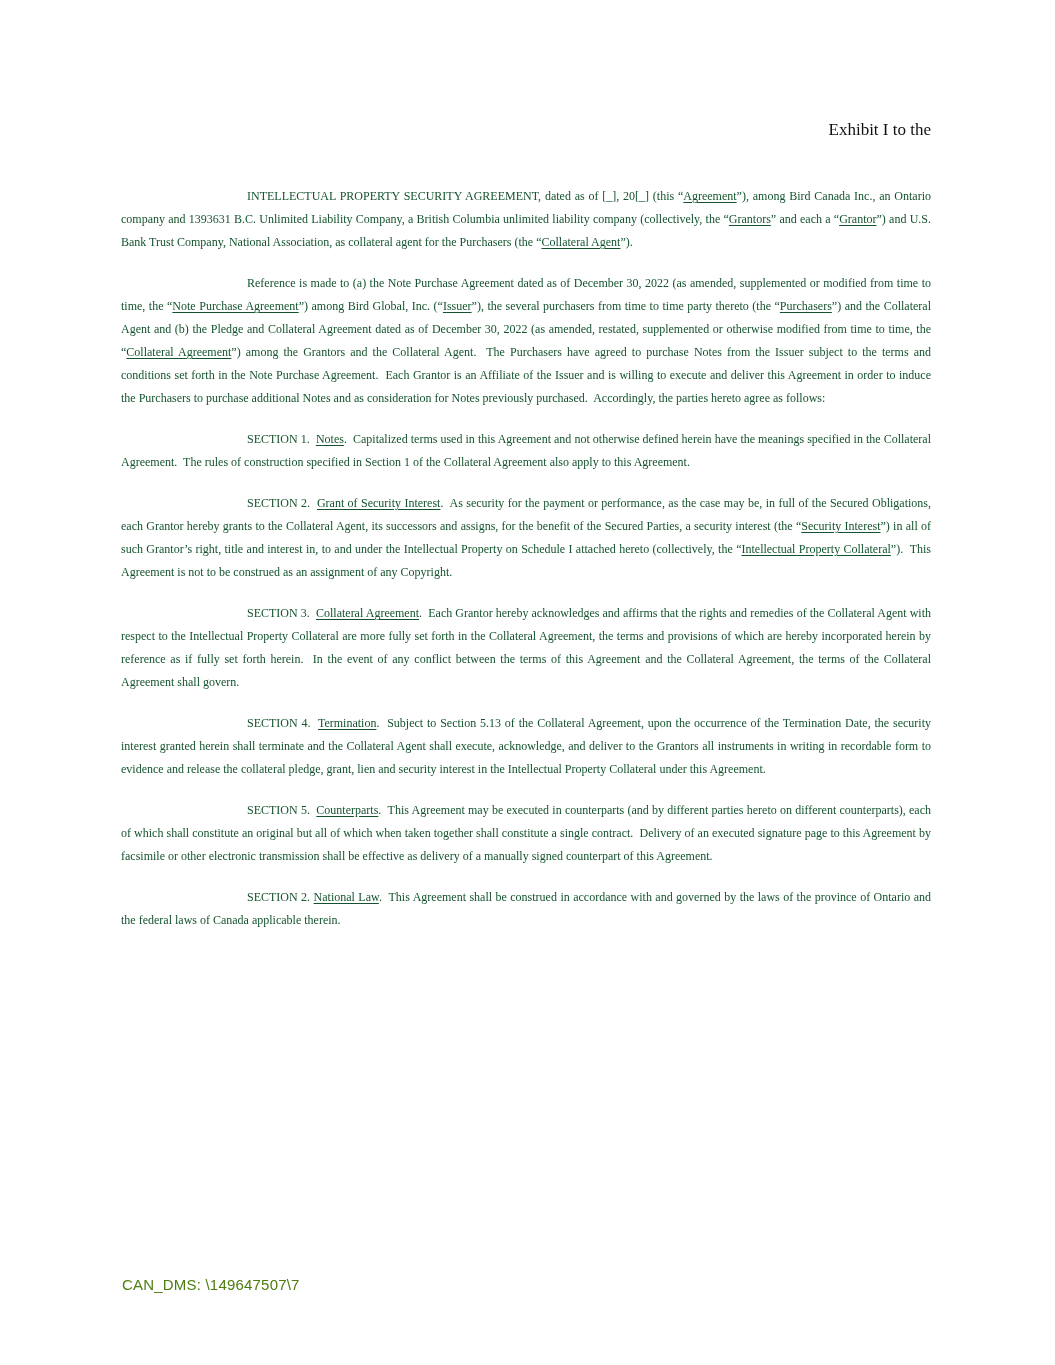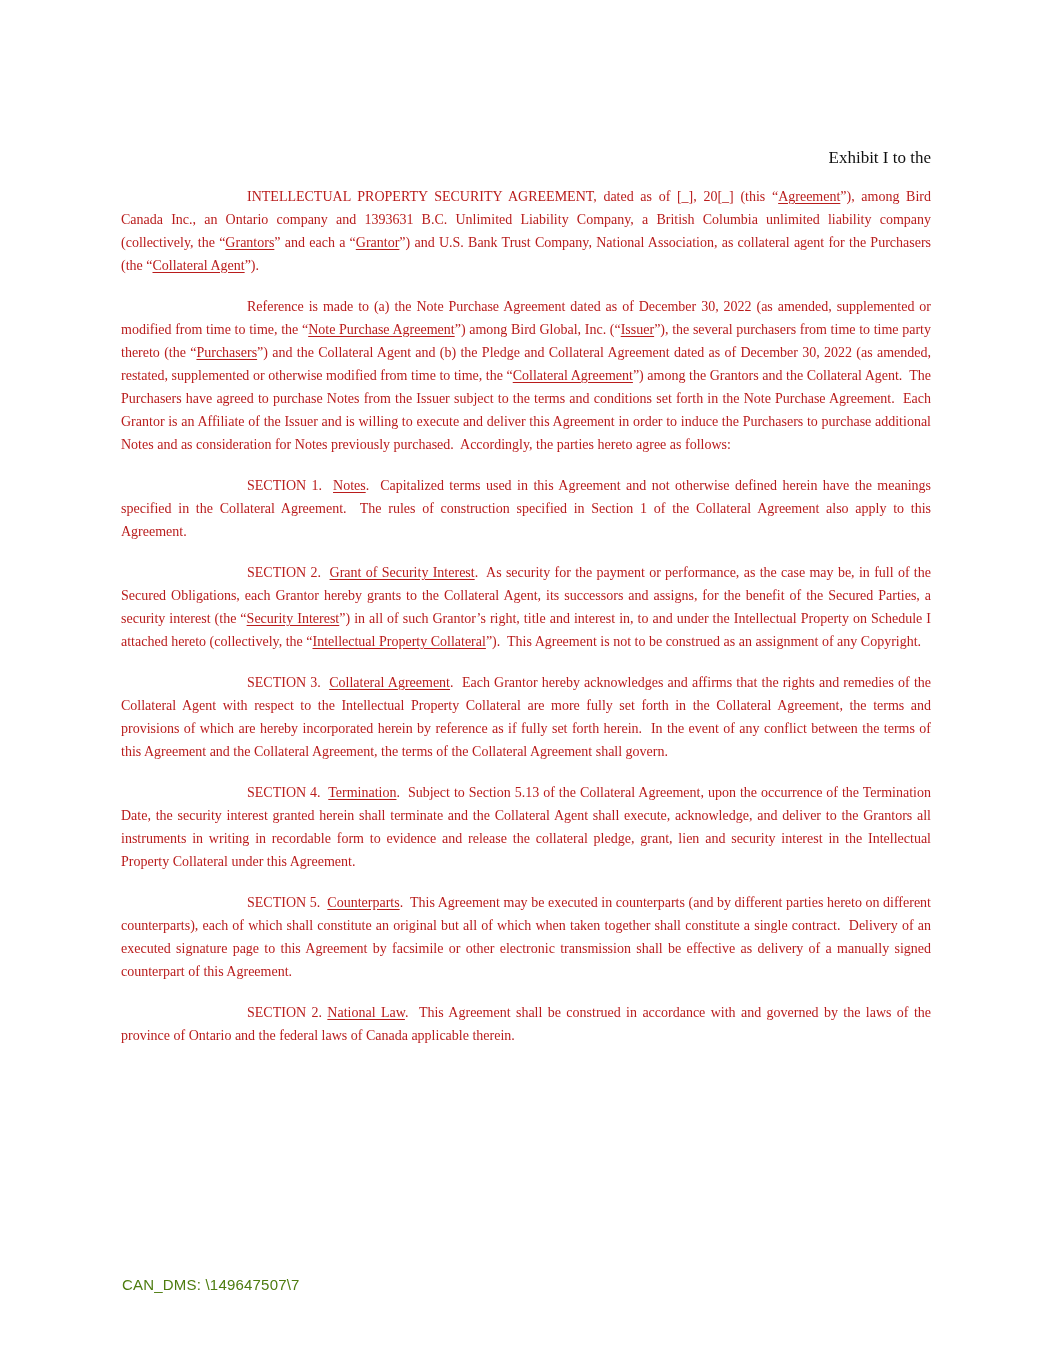--- a/index.html
+++ b/index.html
@@ -19,35 +19,34 @@
   }
   .doc-header {
     position: absolute;
     left: 121px;
     top: 118px;
     width: 810px;
     text-align: right;
     font-size: 17px;
     line-height: 23px;
     color: #111111;
-    margin-top: 28px;
   }
   .doc-body {
     position: absolute;
     left: 121px;
     top: 185px;
     width: 810px;
   }
   .para {
-    font-size: 14px;
+    font-size: 12px;
     line-height: 23px;
     text-align: justify;
     text-indent: 126px;
     margin-bottom: 18px;
-    color: #b91c1c;
+    color: #14532d;
   }
   .para u {
     text-decoration: underline;
     text-underline-offset: 2px;
   }
   .doc-footer {
     position: absolute;
     left: 122px;
     top: 1276px;
     font-family: "Liberation Sans", sans-serif;

